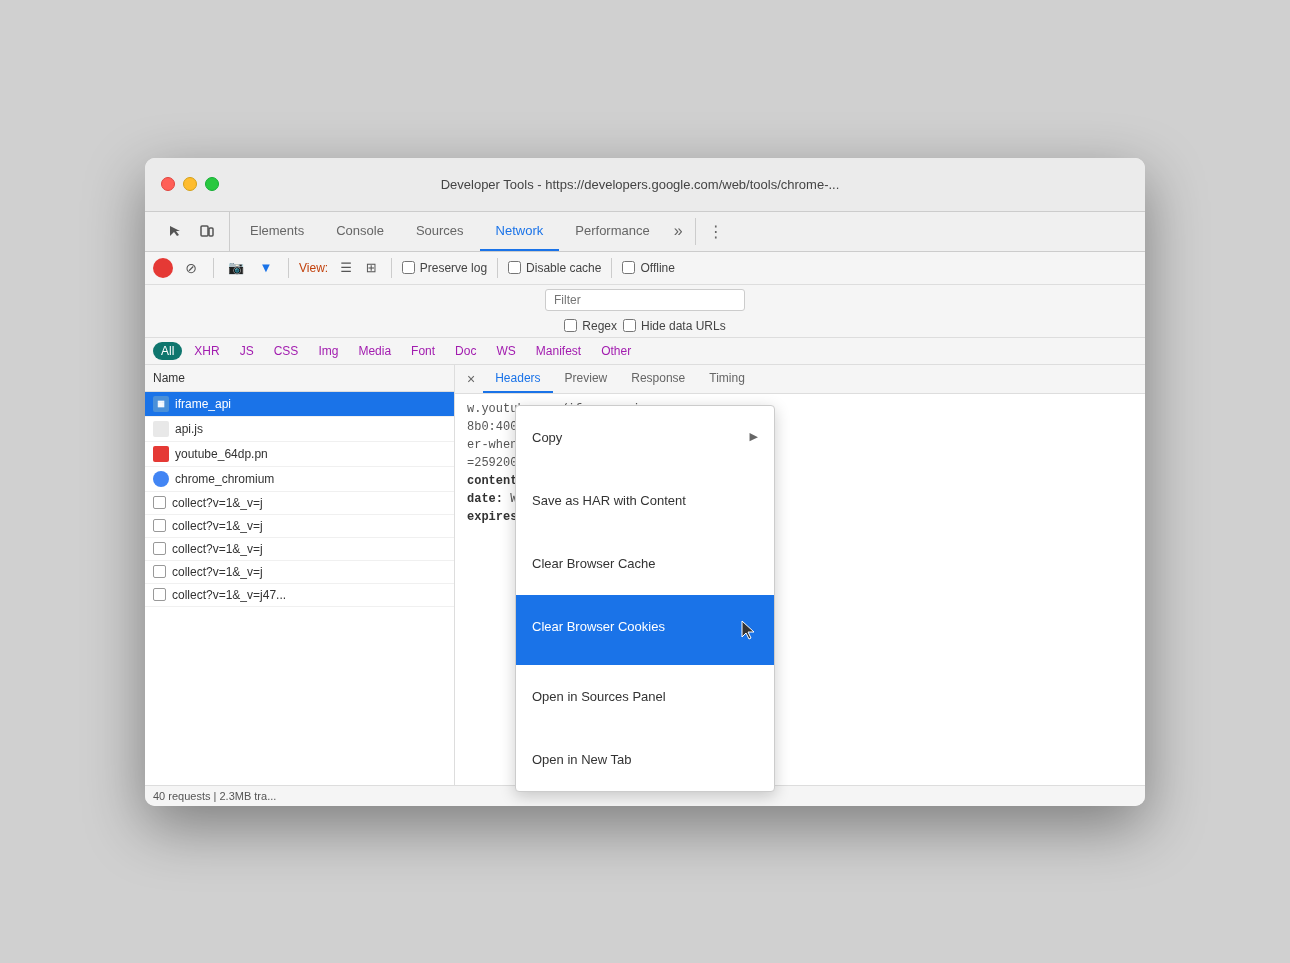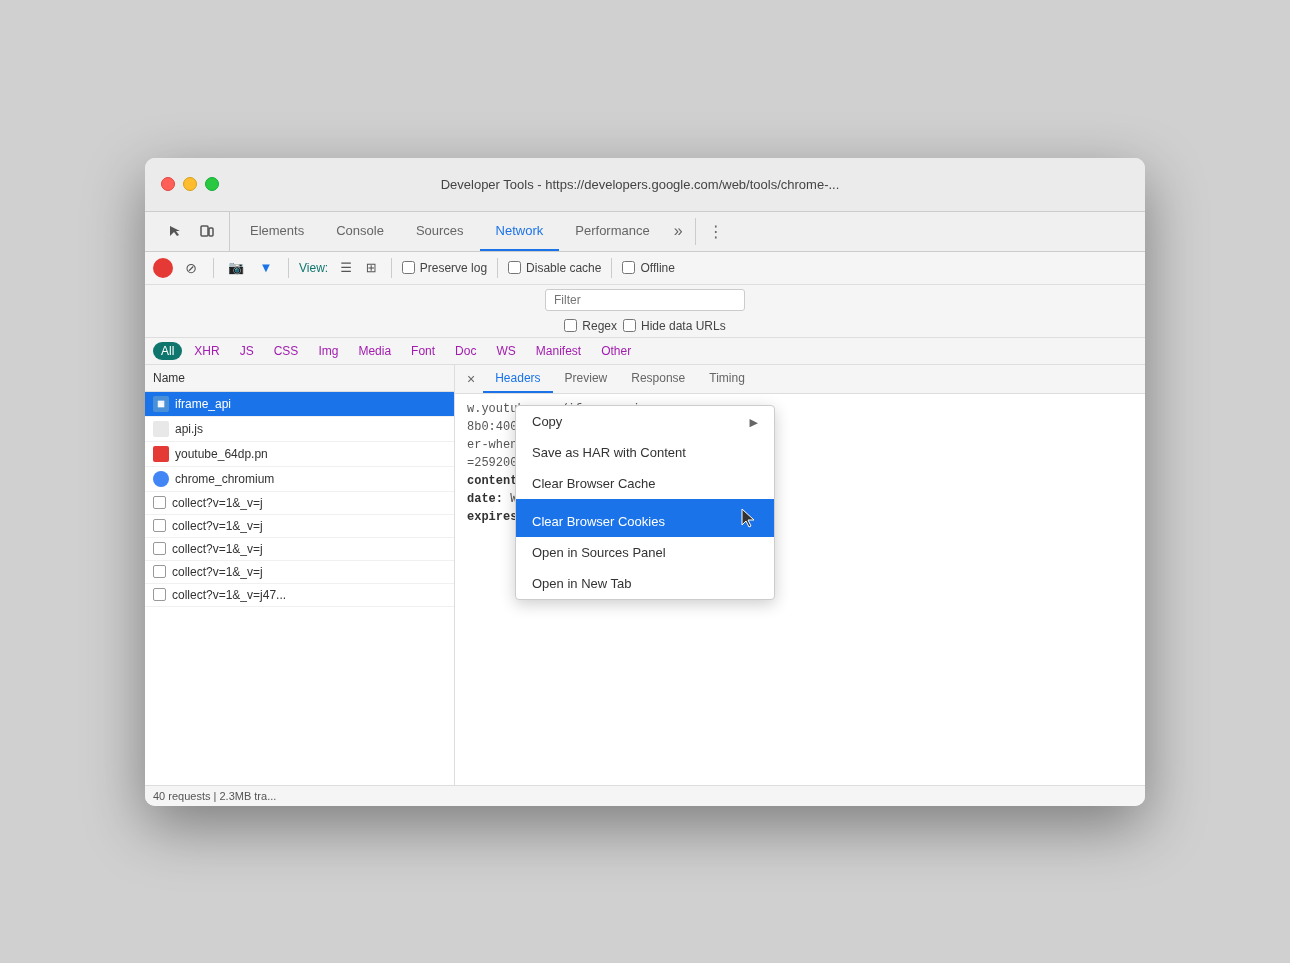--- a/index.html
+++ b/index.html
@@ -150,21 +150,21 @@
 
     .toolbar-sep {
       width: 1px;
       height: 20px;
       background: #ccc;
       margin: 0 4px;
     }
 
     .toolbar-label {
       font-size: 12px;
-      color: #0f766e;
+      color: #c2410c;
       margin-right: 2px;
     }
 
     .view-btn {
       padding: 2px 4px;
       font-size: 13px;
       color: #555;
       cursor: pointer;
     }
 
@@ -399,23 +399,23 @@
       background: white;
       border: 1px solid #ccc;
       border-radius: 4px;
       box-shadow: 0 4px 16px rgba(0,0,0,0.2);
       min-width: 260px;
       z-index: 100;
     }
 
     .context-menu-item {
       display: flex;
-      align-items: flex-end;
+      align-items: flex-start;
       justify-content: space-between;
-      padding: 8px 16px;
+      padding: 24px 16px;
       font-size: 13px;
       color: #333;
       cursor: pointer;
     }
 
     .context-menu-item.highlighted {
       background: #1a73e8;
       color: white;
     }
 

